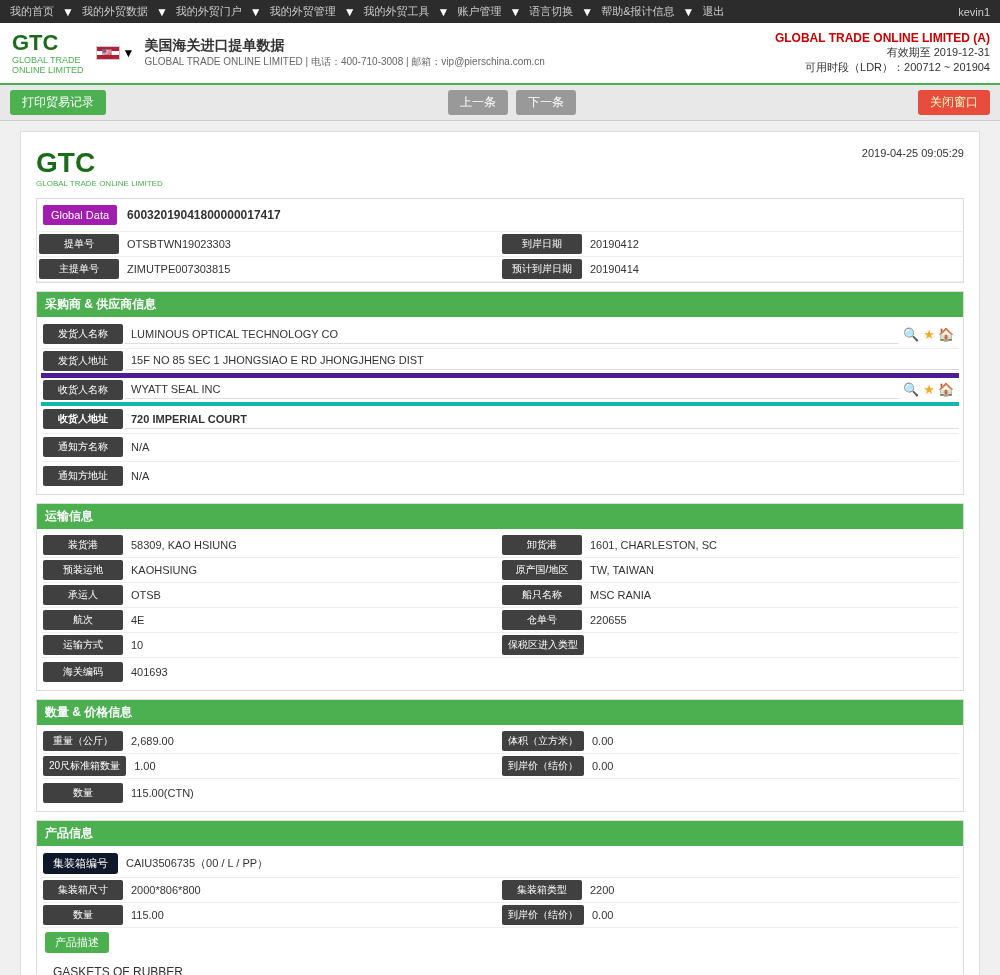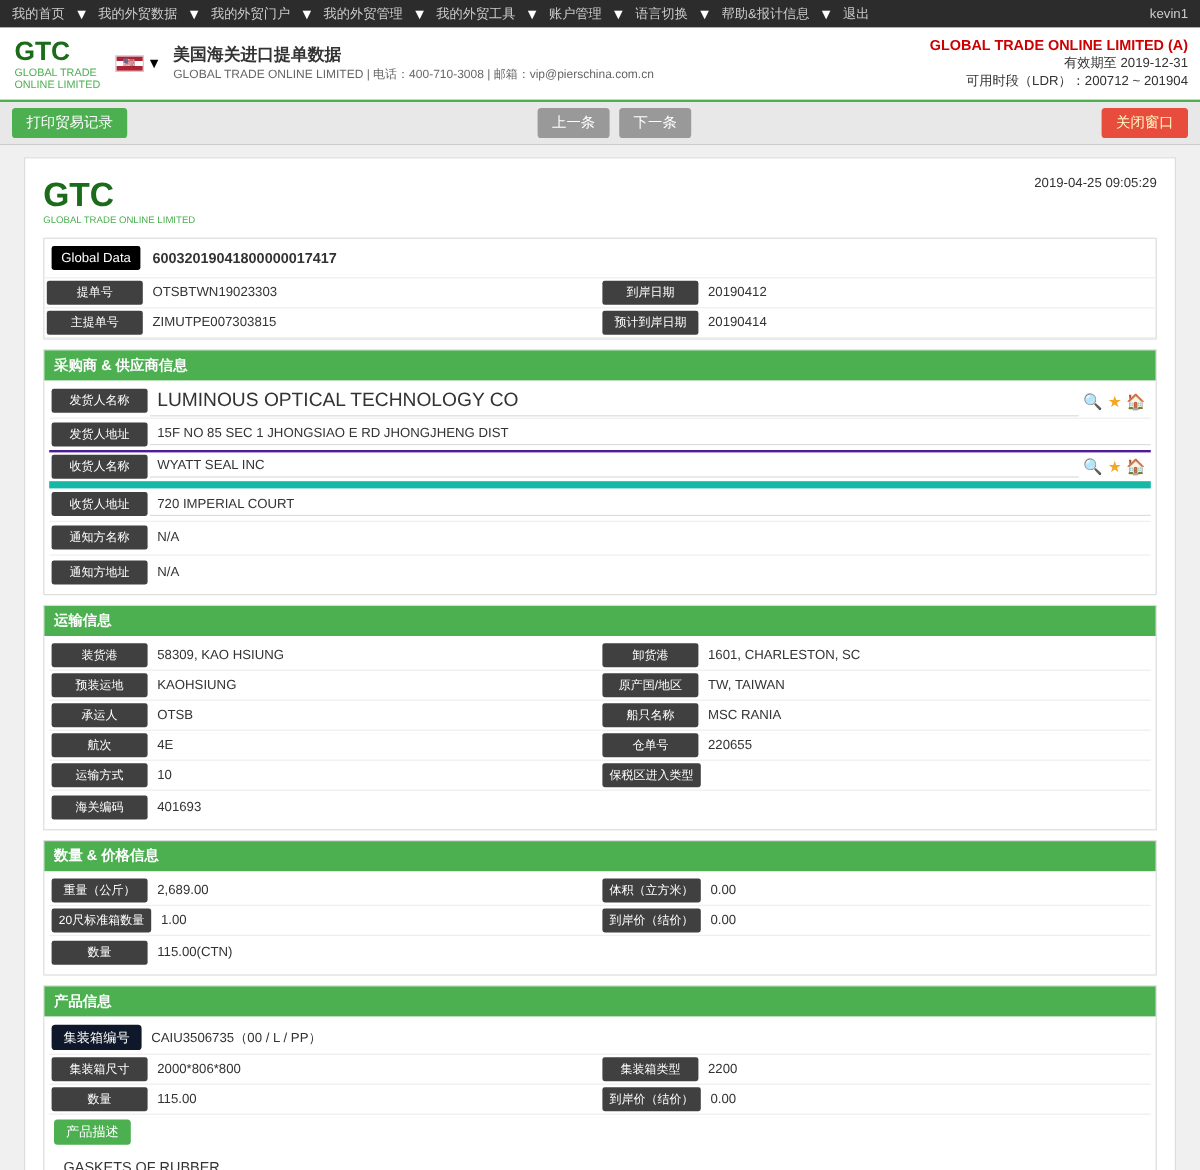--- a/index.html
+++ b/index.html
@@ -49,21 +49,21 @@
     
     .info-section { border: 1px solid #ddd; margin-bottom: 8px; }
     .info-section-header { background: #4caf50; color: #fff; padding: 4px 8px; font-size: 12px; font-weight: bold; }
     .info-actions { display: flex; gap: 4px; padding: 4px; align-items: center; }
     .icon-search { color: #666; font-size: 13px; cursor: pointer; }
     .icon-star { color: #f5a623; font-size: 13px; cursor: pointer; }
     .icon-home { color: #4caf50; font-size: 13px; cursor: pointer; }
     
     
     .global-data-row { display: flex; align-items: center; border-bottom: 1px solid #eee; padding: 4px; }
-    .global-data-label { background: #000000; color: #fff; padding: 4px 8px; font-size: 11px; border-radius: 2px; margin: 2px; white-space: nowrap; }
+    .global-data-label { background: #a21caf; color: #fff; padding: 4px 8px; font-size: 11px; border-radius: 2px; margin: 2px; white-space: nowrap; }
     .global-data-value { padding: 4px 8px; font-size: 12px; color: #333; font-weight: bold; }
 
     
     .two-col { display: grid; grid-template-columns: 1fr 1fr; }
     .field-pair { display: flex; align-items: center; border-bottom: 1px solid #eee; }
     .field-label { background: #404040; color: #fff; padding: 3px 6px; font-size: 10px; min-width: 80px; text-align: center; margin: 2px; border-radius: 2px; white-space: nowrap; }
     .field-value { padding: 3px 6px; font-size: 11px; color: #333; }
 
     
     .product-desc { padding: 8px; font-size: 12px; color: #333; }
@@ -168,41 +168,41 @@
           <span class="field-value">20190414</span>
         </div>
       </div>
     </div>
 
     <div class="info-section">
       <div class="info-section-header">采购商 &amp; 供应商信息</div>
       <div class="section-inner">
         <div style="display:flex;align-items:center;border-bottom:1px solid #eee;min-height:28px;">
           <span class="field-label">发货人名称</span>
-          <span style="flex:1;padding:3px 6px;font-size:16px;color:#333;border-bottom:1px solid #ddd;">LUMINOUS OPTICAL TECHNOLOGY CO</span>
+          <span style="flex:1;padding:3px 6px;font-size:11px;color:#333;border-bottom:1px solid #ddd;">LUMINOUS OPTICAL TECHNOLOGY CO</span>
           <div class="info-actions">
             <span class="icon-search">🔍</span>
             <span class="icon-star">★</span>
             <span class="icon-home">🏠</span>
           </div>
         </div>
-        <div style="display:flex;align-items:center;border-bottom:2px solid #4c1d95;min-height:28px;">
+        <div style="display:flex;align-items:center;border-bottom:5px solid #4c1d95;min-height:28px;">
           <span class="field-label">发货人地址</span>
           <span style="flex:1;padding:3px 6px;font-size:11px;color:#333;border-bottom:1px solid #ddd;">15F NO 85 SEC 1 JHONGSIAO E RD JHONGJHENG DIST</span>
         </div>
-        <div style="display:flex;align-items:center;border-bottom:6px solid #14b8a6;min-height:28px;">
+        <div style="display:flex;align-items:center;border-bottom:4px solid #14b8a6;min-height:28px;">
           <span class="field-label">收货人名称</span>
           <span style="flex:1;padding:3px 6px;font-size:11px;color:#333;border-bottom:1px solid #ddd;">WYATT SEAL INC</span>
           <div class="info-actions">
             <span class="icon-search">🔍</span>
             <span class="icon-star">★</span>
             <span class="icon-home">🏠</span>
           </div>
         </div>
-        <div style="display:flex;align-items:center;border-bottom:1px solid #eee;min-height:28px;">
+        <div style="display:flex;align-items:center;border-bottom:1px solid #eee;min-height:28px;font-weight:bold;">
           <span class="field-label">收货人地址</span>
           <span style="flex:1;padding:3px 6px;font-size:11px;color:#333;border-bottom:1px solid #ddd;">720 IMPERIAL COURT</span>
         </div>
         <div style="display:flex;align-items:center;border-bottom:1px solid #eee;min-height:28px;">
           <span class="field-label">通知方名称</span>
           <span style="flex:1;padding:3px 6px;font-size:11px;color:#333;">N/A</span>
         </div>
         <div style="display:flex;align-items:center;min-height:28px;">
           <span class="field-label">通知方地址</span>
           <span style="flex:1;padding:3px 6px;font-size:11px;color:#333;">N/A</span>

